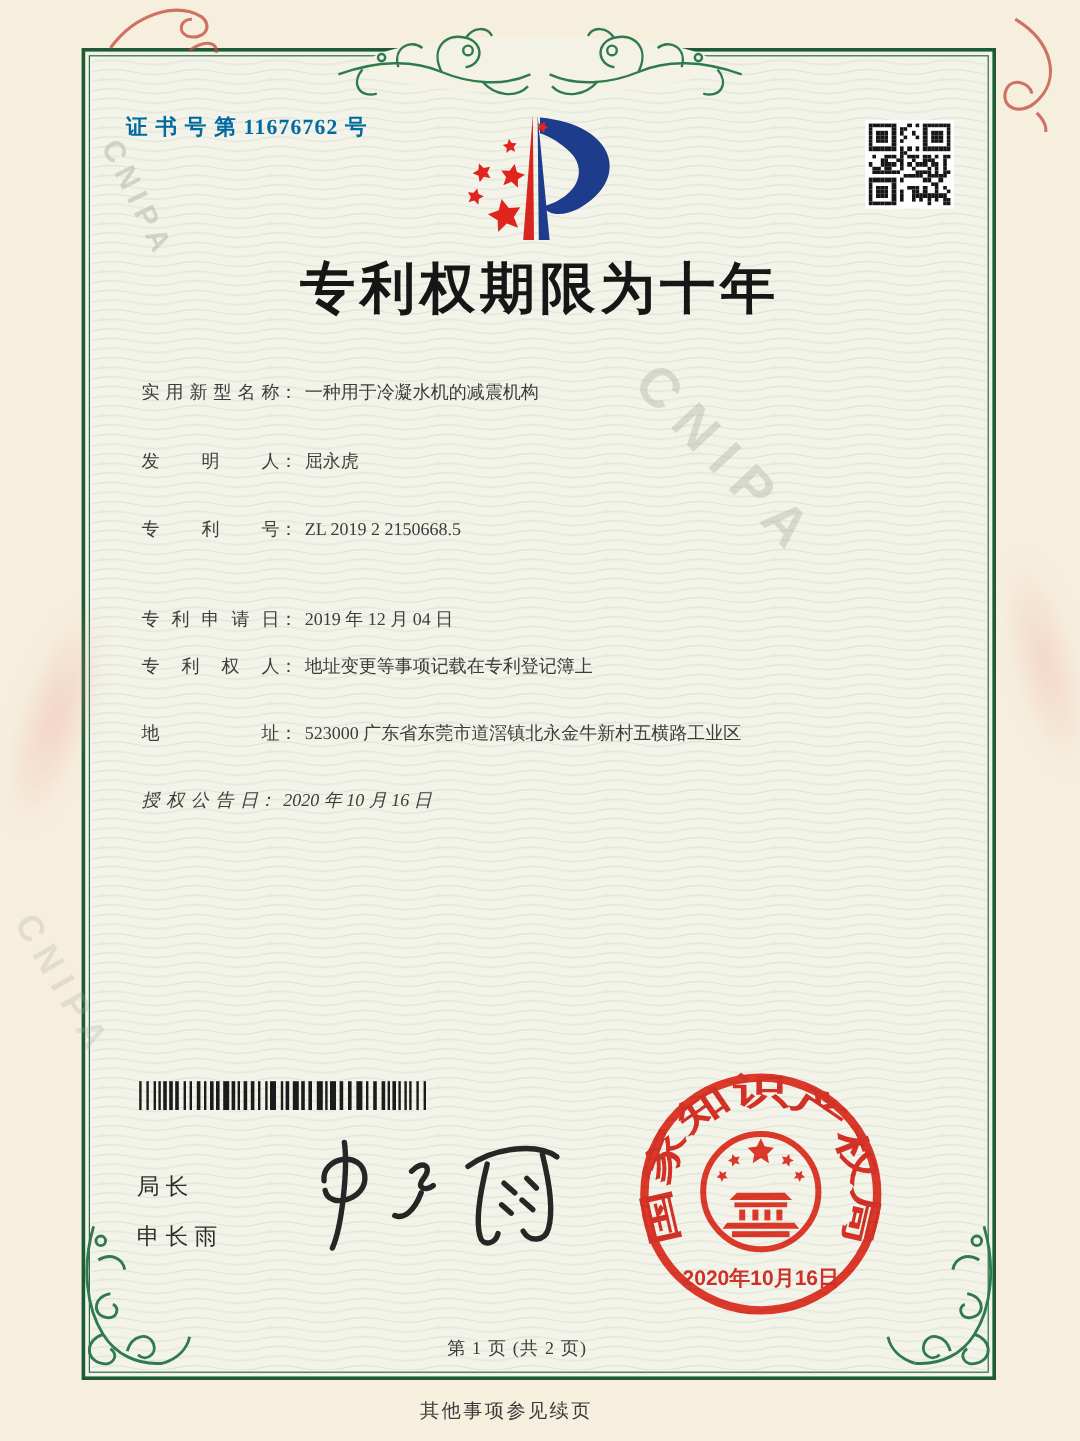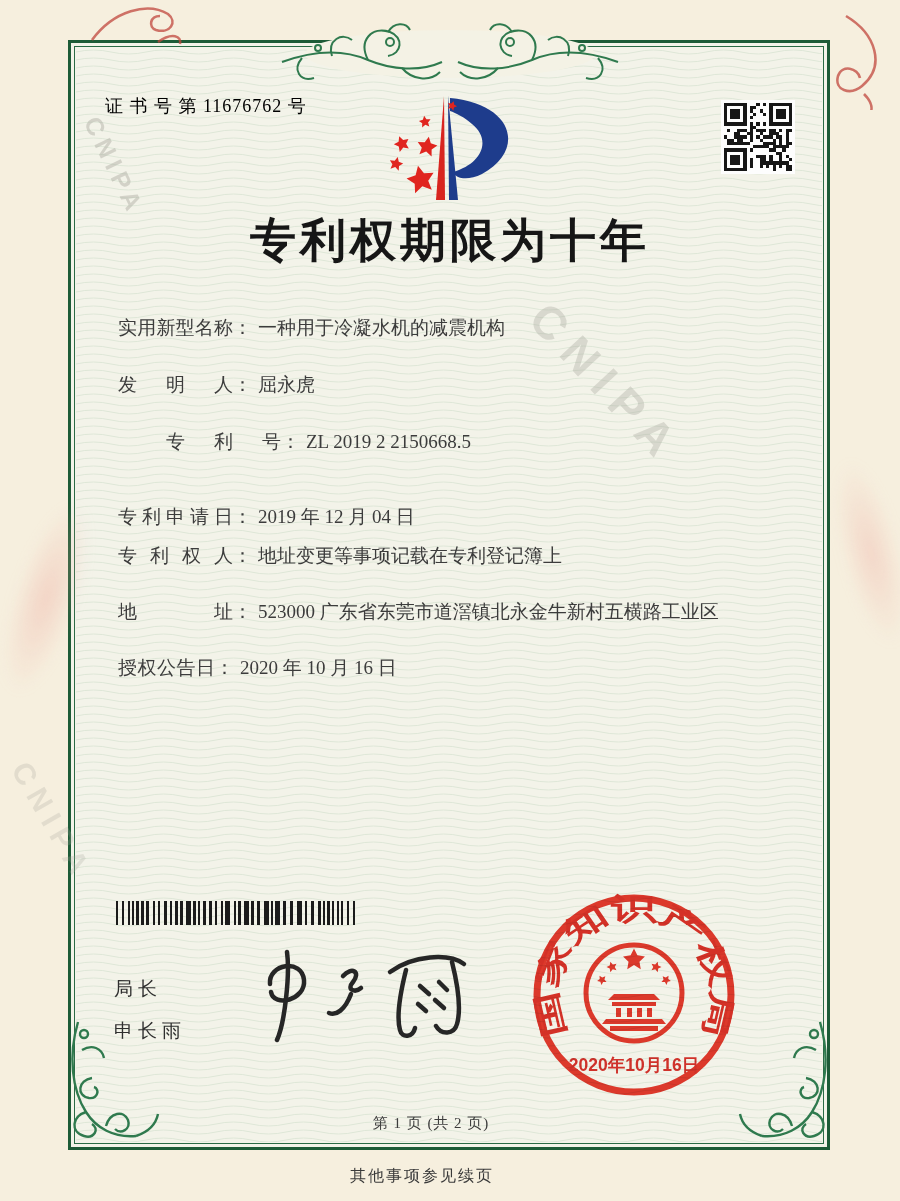--- a/index.html
+++ b/index.html
@@ -19,30 +19,30 @@
   
   .wm{position:absolute;font-family:"Liberation Sans","DejaVu Sans",sans-serif;font-weight:bold;color:#a8a79d;transform-origin:0 0;white-space:nowrap;}
   .wm1{left:104px;top:112px;font-size:25px;letter-spacing:6px;transform:rotate(64deg);opacity:.42;}
   .wm2{left:558px;top:292px;font-size:46px;letter-spacing:12px;transform:rotate(47deg);opacity:.35;}
   .wm3{left:34px;top:756px;font-size:30px;letter-spacing:8px;transform:rotate(60deg);opacity:.25;}
   .blob{position:absolute;border-radius:50%;filter:blur(6px);}
   .blobL{left:14px;top:498px;width:64px;height:200px;background:radial-gradient(closest-side,rgba(238,166,156,.38),rgba(238,166,156,0));transform:rotate(18deg);}
   .blobR{left:842px;top:458px;width:58px;height:190px;background:radial-gradient(closest-side,rgba(238,166,156,.34),rgba(238,166,156,0));transform:rotate(-14deg);}
 
   
-  .cert-no{left:105px;top:94px;font-size:18px;letter-spacing:1px;color:#000000;}
+  .cert-no{left:105px;top:94px;font-size:18px;letter-spacing:1px;color:#0369a1;font-weight:bold;}
   .logo{left:358px;top:92px;}
   .qr{left:721px;top:100px;display:grid;grid-template-columns:repeat(21,1fr);width:68px;height:68px;background:#fdfdfd;padding:3px;}
   .qr i{display:block;width:100%;height:100%;}
   .qr i.b{background:#161616;}
   .title{left:0;top:210px;width:900px;text-align:center;font-family:"Liberation Sans","DejaVu Sans",sans-serif;
          font-size:46px;font-weight:bold;letter-spacing:4px;color:#161616;}
 
   
-  .row{left:118px;width:680px;font-size:19px;line-height:24px;color:#3c3c3c;white-space:nowrap;}
+  .row{left:118px;width:680px;font-size:15px;line-height:24px;color:#3c3c3c;white-space:nowrap;}
   .lbl{display:inline-block;width:115px;text-align:justify;text-align-last:justify;vertical-align:top;}
   .lbl5{display:inline-block;width:97px;text-align:justify;text-align-last:justify;vertical-align:top;}
   .colon{display:inline-block;margin-right:6px;}
   .grant2{position:absolute;left:337px;top:0;white-space:nowrap;}
 
   
   .body-text{left:118px;top:692px;width:668px;font-size:18.5px;line-height:29px;text-align:justify;color:#3d3d3d;}
   .body-text p{margin:0;text-indent:2em;}
 
   
@@ -583,33 +583,33 @@
   </div>
 
 <div class="abs title">专利权期限为十年</div>
 
 <div class="abs row" style="top:316px;">
   <span class="lbl">实用新型名称</span><span class="colon">：</span><span>一种用于冷凝水机的减震机构</span>
 </div>
 <div class="abs row" style="top:373px;">
   <span class="lbl">发明人</span><span class="colon">：</span><span>屈永虎</span>
 </div>
-<div class="abs row" style="top:430px;margin-left:48px;">
+<div class="abs row" style="top:430px;">
   <span class="lbl">专利号</span><span class="colon">：</span><span>ZL 2019 2 2150668.5</span>
 </div>
 <div class="abs row" style="top:505px;">
   <span class="lbl">专利申请日</span><span class="colon">：</span><span>2019 年 12 月 04 日</span>
 </div>
 <div class="abs row" style="top:544px;">
   <span class="lbl">专利权人</span><span class="colon">：</span><span>地址变更等事项记载在专利登记簿上</span>
 </div>
 <div class="abs row" style="top:600px;">
   <span class="lbl">地址</span><span class="colon">：</span><span>523000 广东省东莞市道滘镇北永金牛新村五横路工业区</span>
 </div>
-<div class="abs row" style="top:656px;">
+<div class="abs row" style="top:656px;font-style:italic;">
   <span class="lbl5">授权公告日</span><span class="colon">：</span><span>2020 年 10 月 16 日</span>
 </div>
 
 <div class="abs body-text">
 </div>
 
 <div class="abs barcode"><i style="width:2px;margin-right:4px"></i><i style="width:2px;margin-right:4px"></i><i style="width:2px;margin-right:2px"></i><i style="width:2px;margin-right:2px"></i><i style="width:3px;margin-right:2px"></i><i style="width:3px;margin-right:2px"></i><i style="width:3px;margin-right:4px"></i><i style="width:2px;margin-right:3px"></i><i style="width:2px;margin-right:4px"></i><i style="width:3px;margin-right:3px"></i><i style="width:2px;margin-right:3px"></i><i style="width:3px;margin-right:2px"></i><i style="width:3px;margin-right:3px"></i><i style="width:5px;margin-right:2px"></i><i style="width:3px;margin-right:2px"></i><i style="width:2px;margin-right:3px"></i><i style="width:3px;margin-right:3px"></i><i style="width:3px;margin-right:3px"></i><i style="width:2px;margin-right:4px"></i><i style="width:2px;margin-right:2px"></i><i style="width:5px;margin-right:4px"></i><i style="width:2px;margin-right:2px"></i><i style="width:3px;margin-right:3px"></i><i style="width:5px;margin-right:2px"></i><i style="width:3px;margin-right:3px"></i><i style="width:3px;margin-right:4px"></i><i style="width:5px;margin-right:2px"></i><i style="width:2px;margin-right:2px"></i><i style="width:5px;margin-right:3px"></i><i style="width:3px;margin-right:4px"></i><i style="width:3px;margin-right:4px"></i><i style="width:5px;margin-right:3px"></i><i style="width:2px;margin-right:4px"></i><i style="width:3px;margin-right:4px"></i><i style="width:3px;margin-right:2px"></i><i style="width:2px;margin-right:2px"></i><i style="width:3px;margin-right:2px"></i><i style="width:2px;margin-right:3px"></i><i style="width:2px;margin-right:2px"></i><i style="width:2px;margin-right:4px"></i><i style="width:2px;margin-right:4px"></i><i style="width:2px;margin-right:3px"></i></div>
 
 <div class="abs signer-title">局长</div>
 <div class="abs signer-name">申长雨</div>

